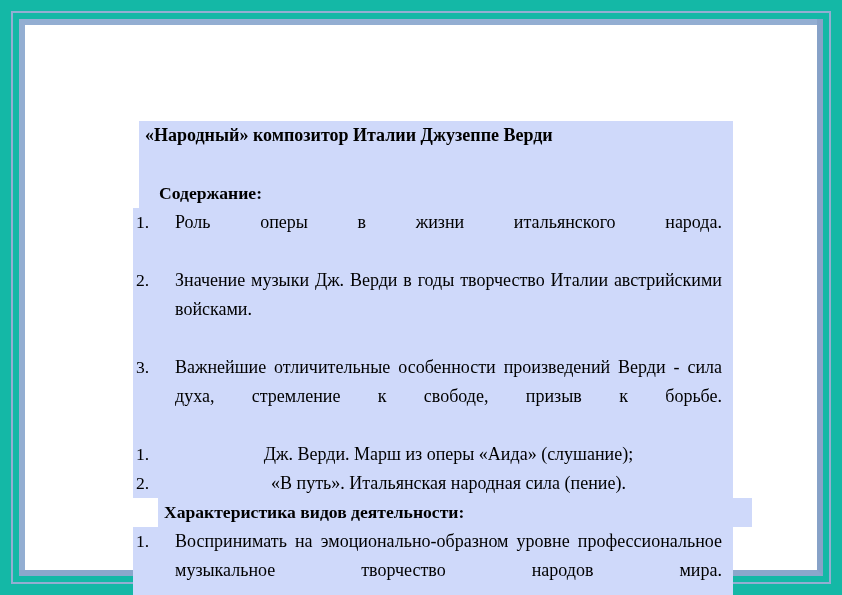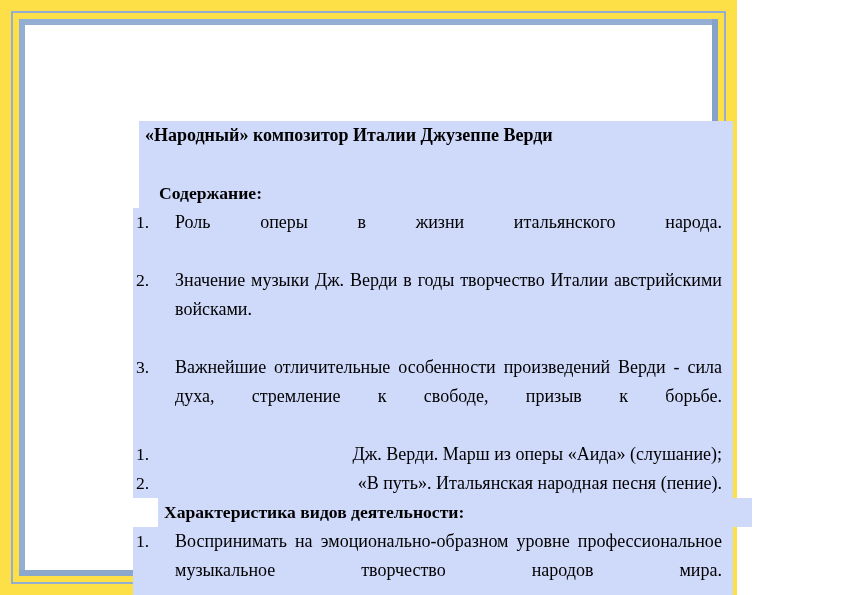--- a/index.html
+++ b/index.html
@@ -10,23 +10,23 @@
     width: 842px;
     height: 595px;
     background: #ffffff;
     font-family: "Liberation Serif", "DejaVu Serif", serif;
     overflow: hidden;
   }
 
   
   .slide {
     position: relative;
-    width: 737px;
+    width: 842px;
     height: 595px;
-    background: #fde047;
+    background: #14b8a6;
     box-sizing: border-box;
   }
   .frame-outer {
     position: absolute;
     left: 11px;
     top: 11px;
     right: 11px;
     bottom: 11px;
     border: 2px solid #93AED2;
     box-sizing: border-box;
@@ -119,21 +119,21 @@
     line-height: 29px;
     hyphens: none;
   }
   
   .item .txt::after {
     content: "";
     display: inline-block;
     width: 100%;
   }
   .item.nojustify .txt {
-    text-align: right;
+    text-align: center;
   }
   .item.nojustify .txt::after { display: none; }
 </style>
 </head>
 <body>
 
 <div class="slide">
 
   <div class="frame-outer" style="border-color: rgb(147, 174, 210);"></div>
   <div class="frame-inner" style="border-color: rgb(147, 174, 210);"></div>
@@ -162,21 +162,21 @@
     </div>
 
 
     <div class="para item nojustify" style="background: rgb(207, 217, 250);">
       <span class="num">1.</span>
       <span class="txt">Дж. Верди. Марш из оперы «Аида» (слушание);</span>
     </div>
 
     <div class="para item nojustify" style="background: rgb(207, 217, 250);">
       <span class="num">2.</span>
-      <span class="txt">«В путь». Итальянская народная песня (пение).</span>
+      <span class="txt">«В путь». Итальянская народная сила (пение).</span>
     </div>
 
     <div class="para heading" style="background: rgb(207, 217, 250); margin-left: 25px;">Характеристика видов деятельности:</div>
 
     <div class="para item" style="background: rgb(207, 217, 250);">
       <span class="num">1.</span>
       <span class="txt">Воспринимать на эмоционально-образном уровне профессиональное музыкальное творчество народов мира.</span>
     </div>
 
   </div>

